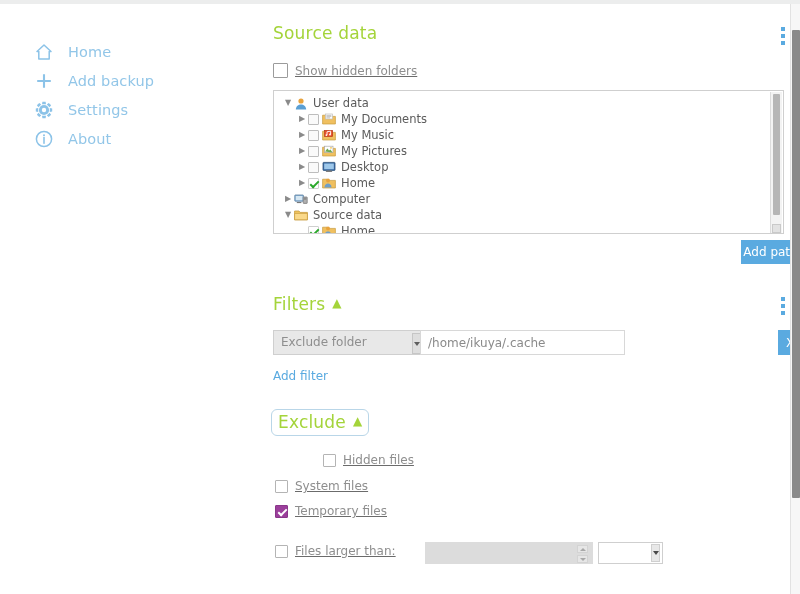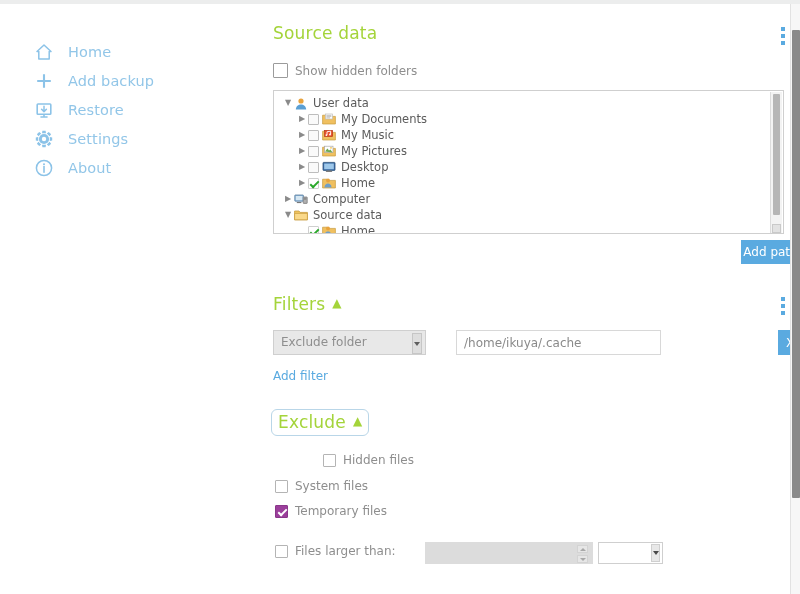--- a/index.html
+++ b/index.html
@@ -96,20 +96,21 @@
     display:block;width:4px;height:4px;background:#5aaae0;
   }
 
   
   #srcTitle{position:absolute;left:8px;top:19px;}
   #srcDots{left:516px;top:23px;}
 
   .chk-row{
     position:absolute;display:flex;align-items:center;gap:7px;
     cursor:pointer;
+    text-decoration:underline;
   }
   .chk{
     width:13px;height:13px;box-sizing:border-box;
     border:1px solid #b4b4b4;background:#fff;border-radius:1px;
     display:inline-block;flex:0 0 13px;
     position:relative;
   }
   .chk.big{width:15px;height:15px;flex:0 0 15px;border-color:#9b9b9b;}
   .chk.checked-purple{
     background:#9b3f9b;border-color:#8a378a;
@@ -228,21 +229,20 @@
   .sel-arrow i{
     display:block;width:0;height:0;
     border-left:3px solid transparent;border-right:3px solid transparent;
     border-top:4px solid #5e5e5e;
   }
   .filter-val{
     position:absolute;left:147px;top:0;width:205px;height:25px;
     box-sizing:border-box;border:1px solid #d8d8d8;background:#fff;
     font-size:12px;color:#8a8a8a;padding:0 7px;outline:none;
     font-family:"DejaVu Sans","Liberation Sans",sans-serif;
-    margin-left:36px;
   }
   #removeFilterBtn{left:505px;top:0;width:24px;height:25px;}
 
   #addFilterLink{
     position:absolute;left:8px;top:365px;
     font-size:12px;color:#5aaae0;cursor:pointer;
   }
 
   
   #excludeTitle{position:absolute;left:6px;top:405px;border-radius:6px;}
@@ -319,31 +319,20 @@
 
     <div class="nav-item">
       <span class="nav-icon">
         <svg width="20" height="20" viewBox="0 0 20 20">
           <path d="M10 3.2 L10 16.8 M3.2 10 L16.8 10" stroke="#8cc3e8" stroke-width="2.1" stroke-linecap="butt"></path>
         </svg>
       </span>
       <span class="nav-label">Add backup</span>
     </div>
 
-    <div class="nav-item">
-      <span class="nav-icon">
-        <svg width="20" height="20" viewBox="0 0 20 20">
-          <rect x="3.2" y="4" width="13.6" height="10.2" rx="0.8" fill="none" stroke="#8cc3e8" stroke-width="1.6"></rect>
-          <path d="M10 6.2 L10 11.4 M7.6 9.2 L10 11.8 L12.4 9.2" stroke="#8cc3e8" stroke-width="1.5" fill="none" stroke-linecap="round" stroke-linejoin="round"></path>
-          <path d="M7 17 L13 17" stroke="#8cc3e8" stroke-width="1.6" stroke-linecap="round"></path>
-          <path d="M10 14.2 L10 17" stroke="#8cc3e8" stroke-width="1.6"></path>
-        </svg>
-      </span>
-      <span class="nav-label">Restore</span>
-    </div>
 
     <div class="nav-item">
       <span class="nav-icon">
         <svg width="20" height="20" viewBox="0 0 20 20">
           <g fill="#8cc3e8">
             <path d="M10 1.8 L11.6 1.8 L12 4.2 L8 4.2 L8.4 1.8 Z"></path>
             <path d="M10 18.2 L8.4 18.2 L8 15.8 L12 15.8 L11.6 18.2 Z"></path>
             <path d="M1.8 10 L1.8 8.4 L4.2 8 L4.2 12 L1.8 11.6 Z"></path>
             <path d="M18.2 10 L18.2 11.6 L15.8 12 L15.8 8 L18.2 8.4 Z"></path>
             <path d="M4.1 4.1 L5.3 2.9 L7.2 4.4 L4.4 7.2 L2.9 5.3 Z"></path>

